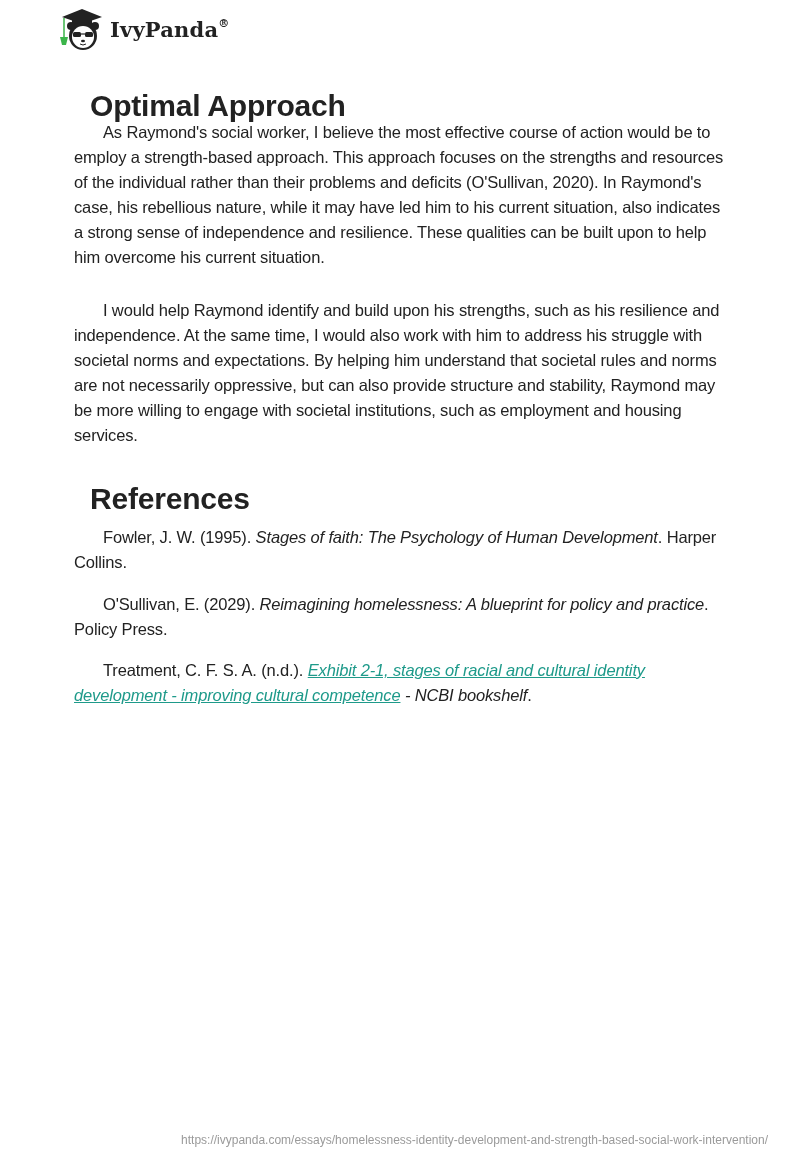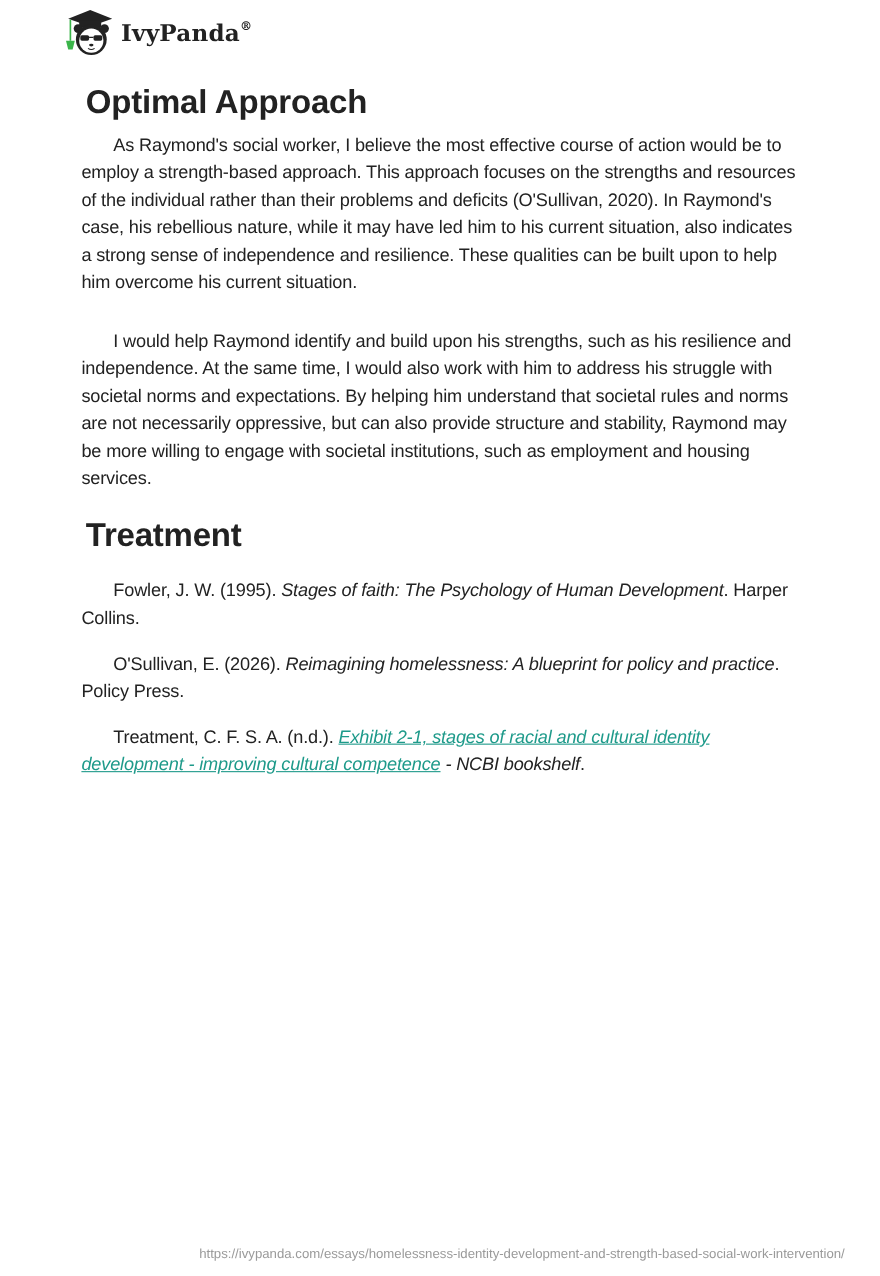--- a/index.html
+++ b/index.html
@@ -13,21 +13,21 @@
   .logo-text {
     font-family: "DejaVu Serif", "Liberation Serif", serif; font-weight: bold;
     font-size: 21px; color: #222; margin-left: 6px; letter-spacing: 0.2px;
   }
   .logo-text sup { font-size: 11px; position: relative; top: -2px; }
   .doc-title {
     position: absolute; right: 32px; top: 14px; font-size: 12.5px; color: #8a8a8a;
   }
   .content { position: absolute; left: 74px; top: 0; width: 650px; }
   h2 {
-    font-size: 30px; font-weight: bold; margin: 4px; color: #222;
+    font-size: 30px; font-weight: bold; margin: 16px; color: #222;
     letter-spacing: -0.2px;
   }
   .h-optimal { position: absolute; top: 73px; left: 0; }
   .h-refs { position: absolute; top: 466px; left: 0; }
   p.body {
     margin: 0; font-size: 16.5px; line-height: 25px; text-indent: 29px;
     letter-spacing: -0.15px;
   }
   .p1 { position: absolute; top: 120px; left: 0; width: 650px; }
   .p2 { position: absolute; top: 298px; left: 0; width: 650px; }
@@ -68,22 +68,22 @@
     </svg>
     <span class="logo-text"><span>IvyPanda</span><sup>®</sup></span>
   </div>
 </div>
 
 <div class="content">
   <h2 class="h-optimal">Optimal Approach</h2>
   <p class="body p1">As Raymond's social worker, I believe the most effective course of action would be to employ a strength-based approach. This approach focuses on the strengths and resources of the individual rather than their problems and deficits (O'Sullivan, 2020). In Raymond's case, his rebellious nature, while it may have led him to his current situation, also indicates a strong sense of independence and resilience. These qualities can be built upon to help him overcome his current situation.</p>
   <p class="body p2">I would help Raymond identify and build upon his strengths, such as his resilience and independence. At the same time, I would also work with him to address his struggle with societal norms and expectations. By helping him understand that societal rules and norms are not necessarily oppressive, but can also provide structure and stability, Raymond may be more willing to engage with societal institutions, such as employment and housing services.</p>
 
-  <h2 class="h-refs">Treatment</h2>
+  <h2 class="h-refs">References</h2>
 
   <p class="body ref1"><span>Fowler, J. W. (1995). </span><em>Stages of faith: The Psychology of Human Development</em><span>. Harper Collins.</span></p>
 
-  <p class="body ref2"><span>O'Sullivan, E. (2026). </span><em>Reimagining homelessness: A blueprint for policy and practice</em><span>. Policy Press.</span></p>
+  <p class="body ref2"><span>O'Sullivan, E. (2029). </span><em>Reimagining homelessness: A blueprint for policy and practice</em><span>. Policy Press.</span></p>
 
   <p class="body ref3"><span>Treatment, C. F. S. A. (n.d.). </span><a class="link">Exhibit 2-1, stages of racial and cultural identity development - improving cultural competence</a><em> - NCBI bookshelf</em><span>.</span></p>
 </div>
 
 <div class="footer-url">https://ivypanda.com/essays/homelessness-identity-development-and-strength-based-social-work-intervention/</div>
 
 </body></html>

